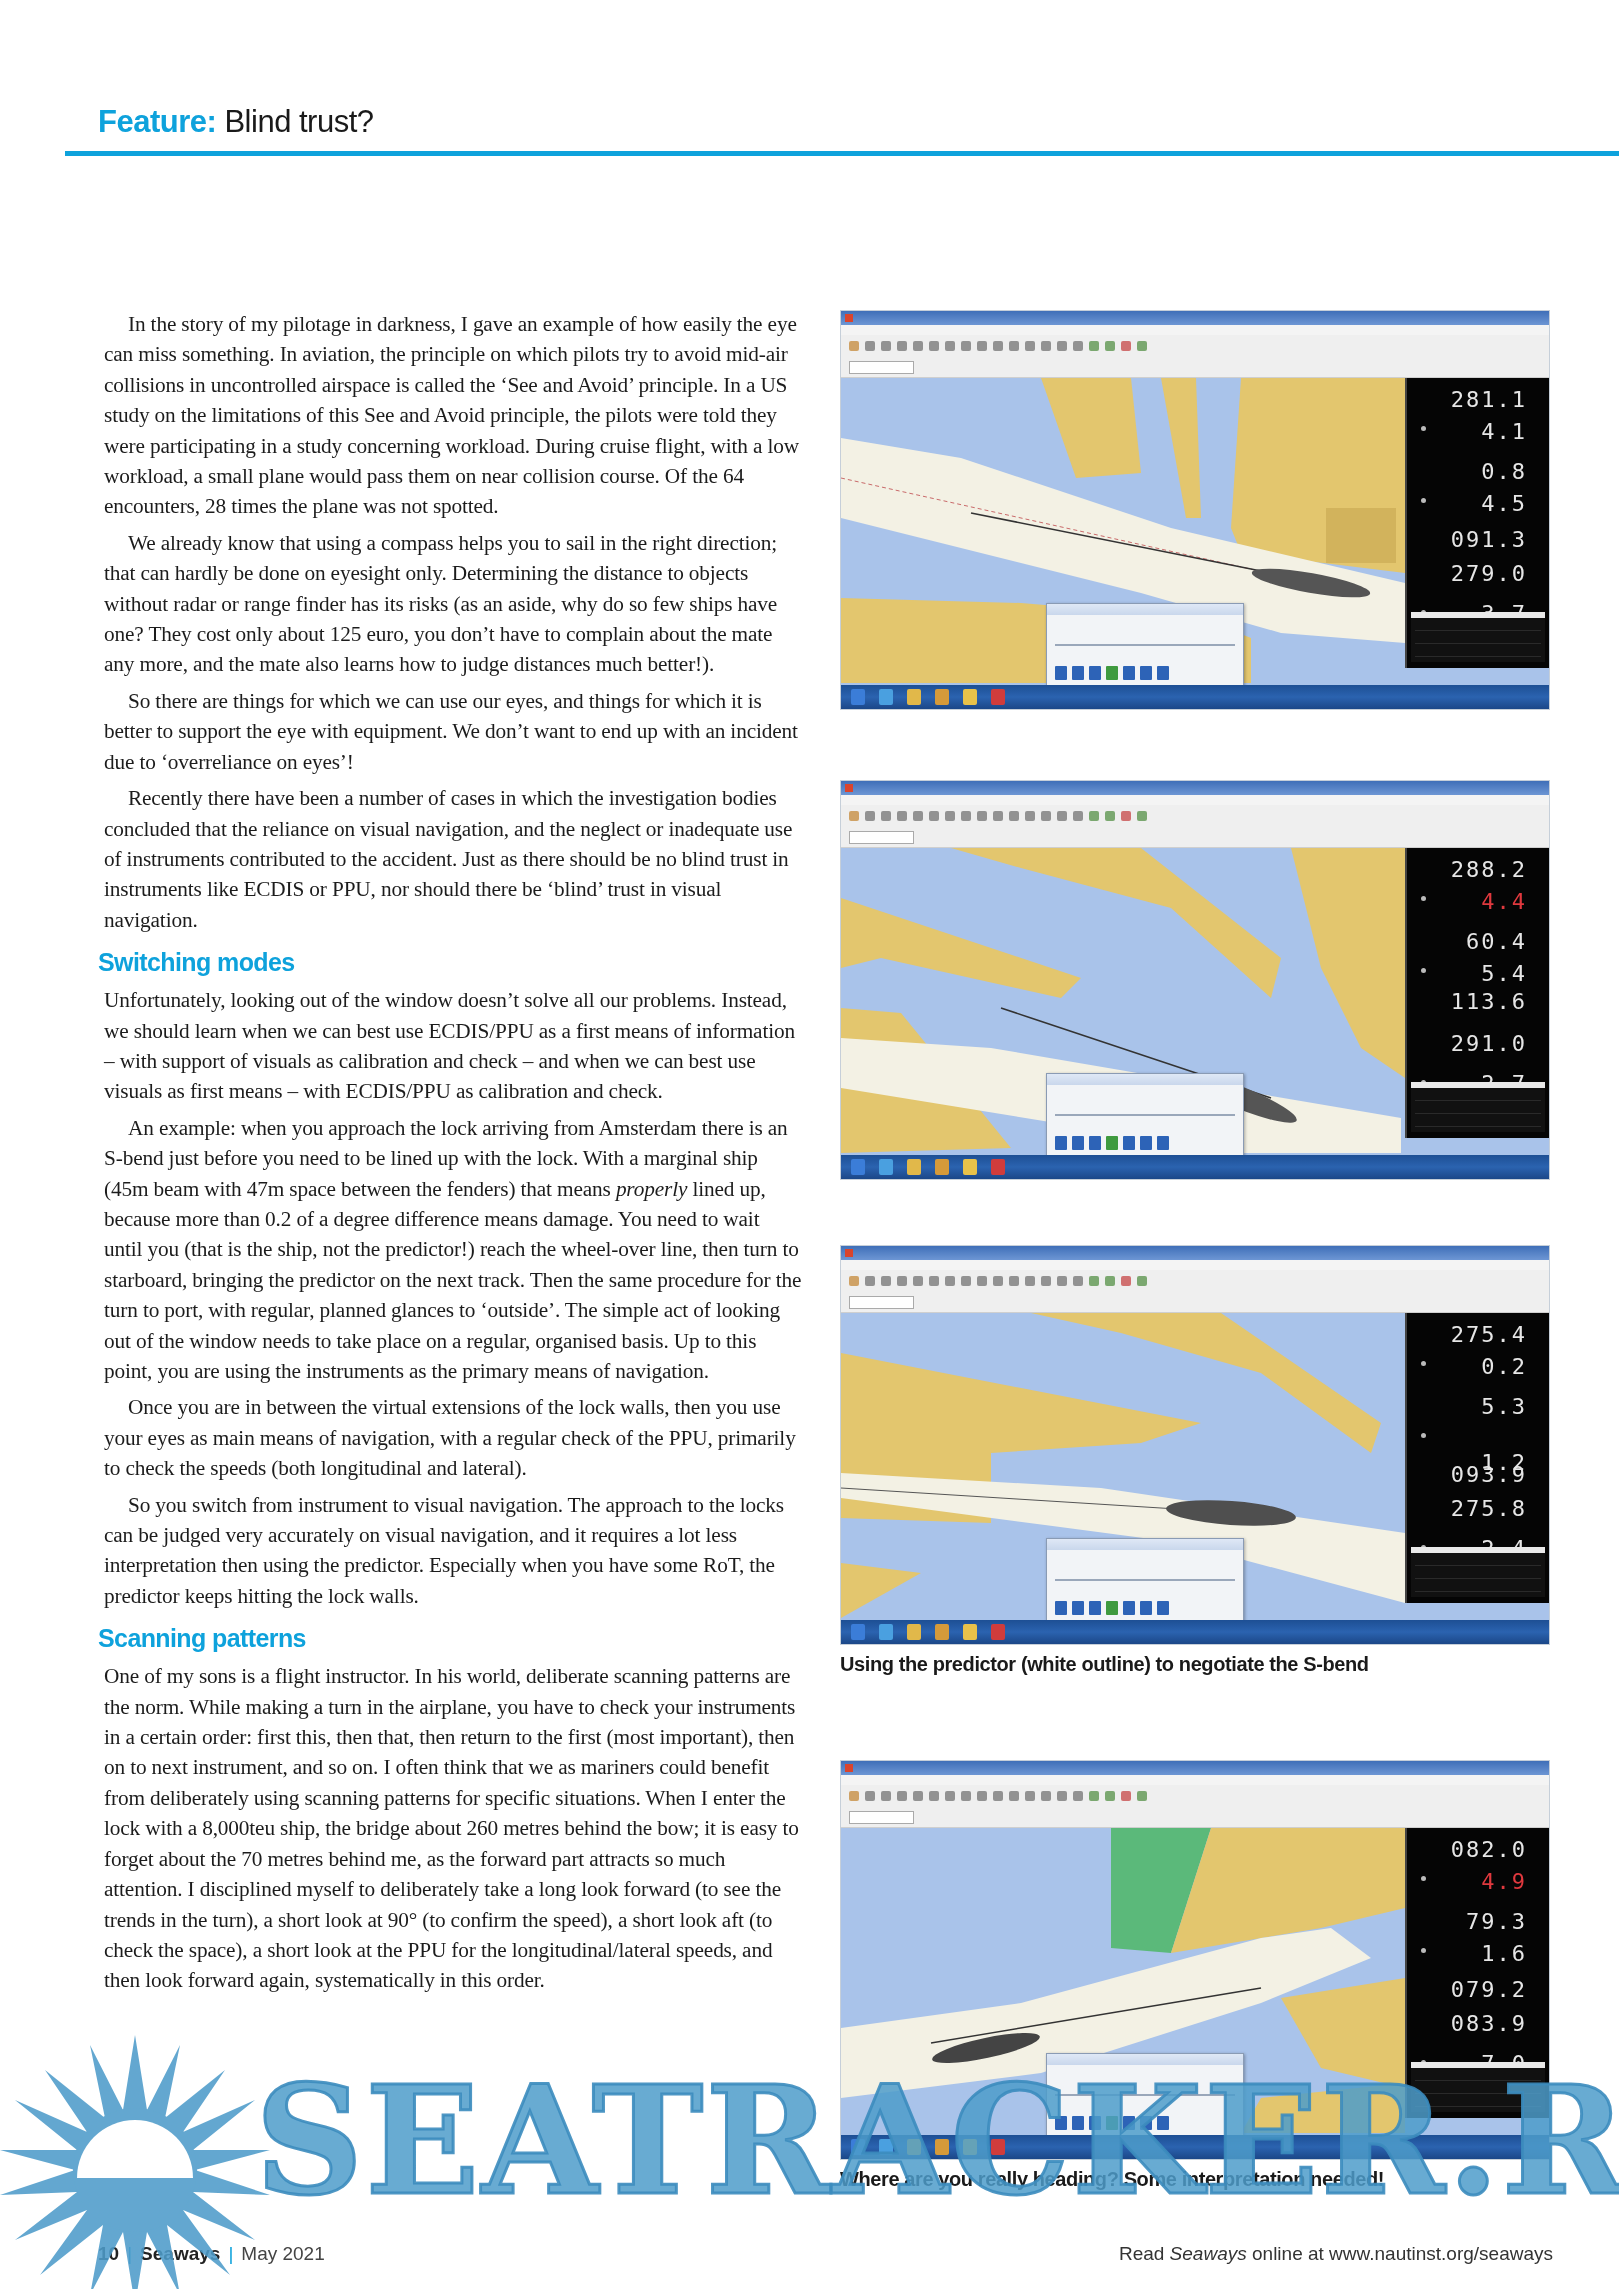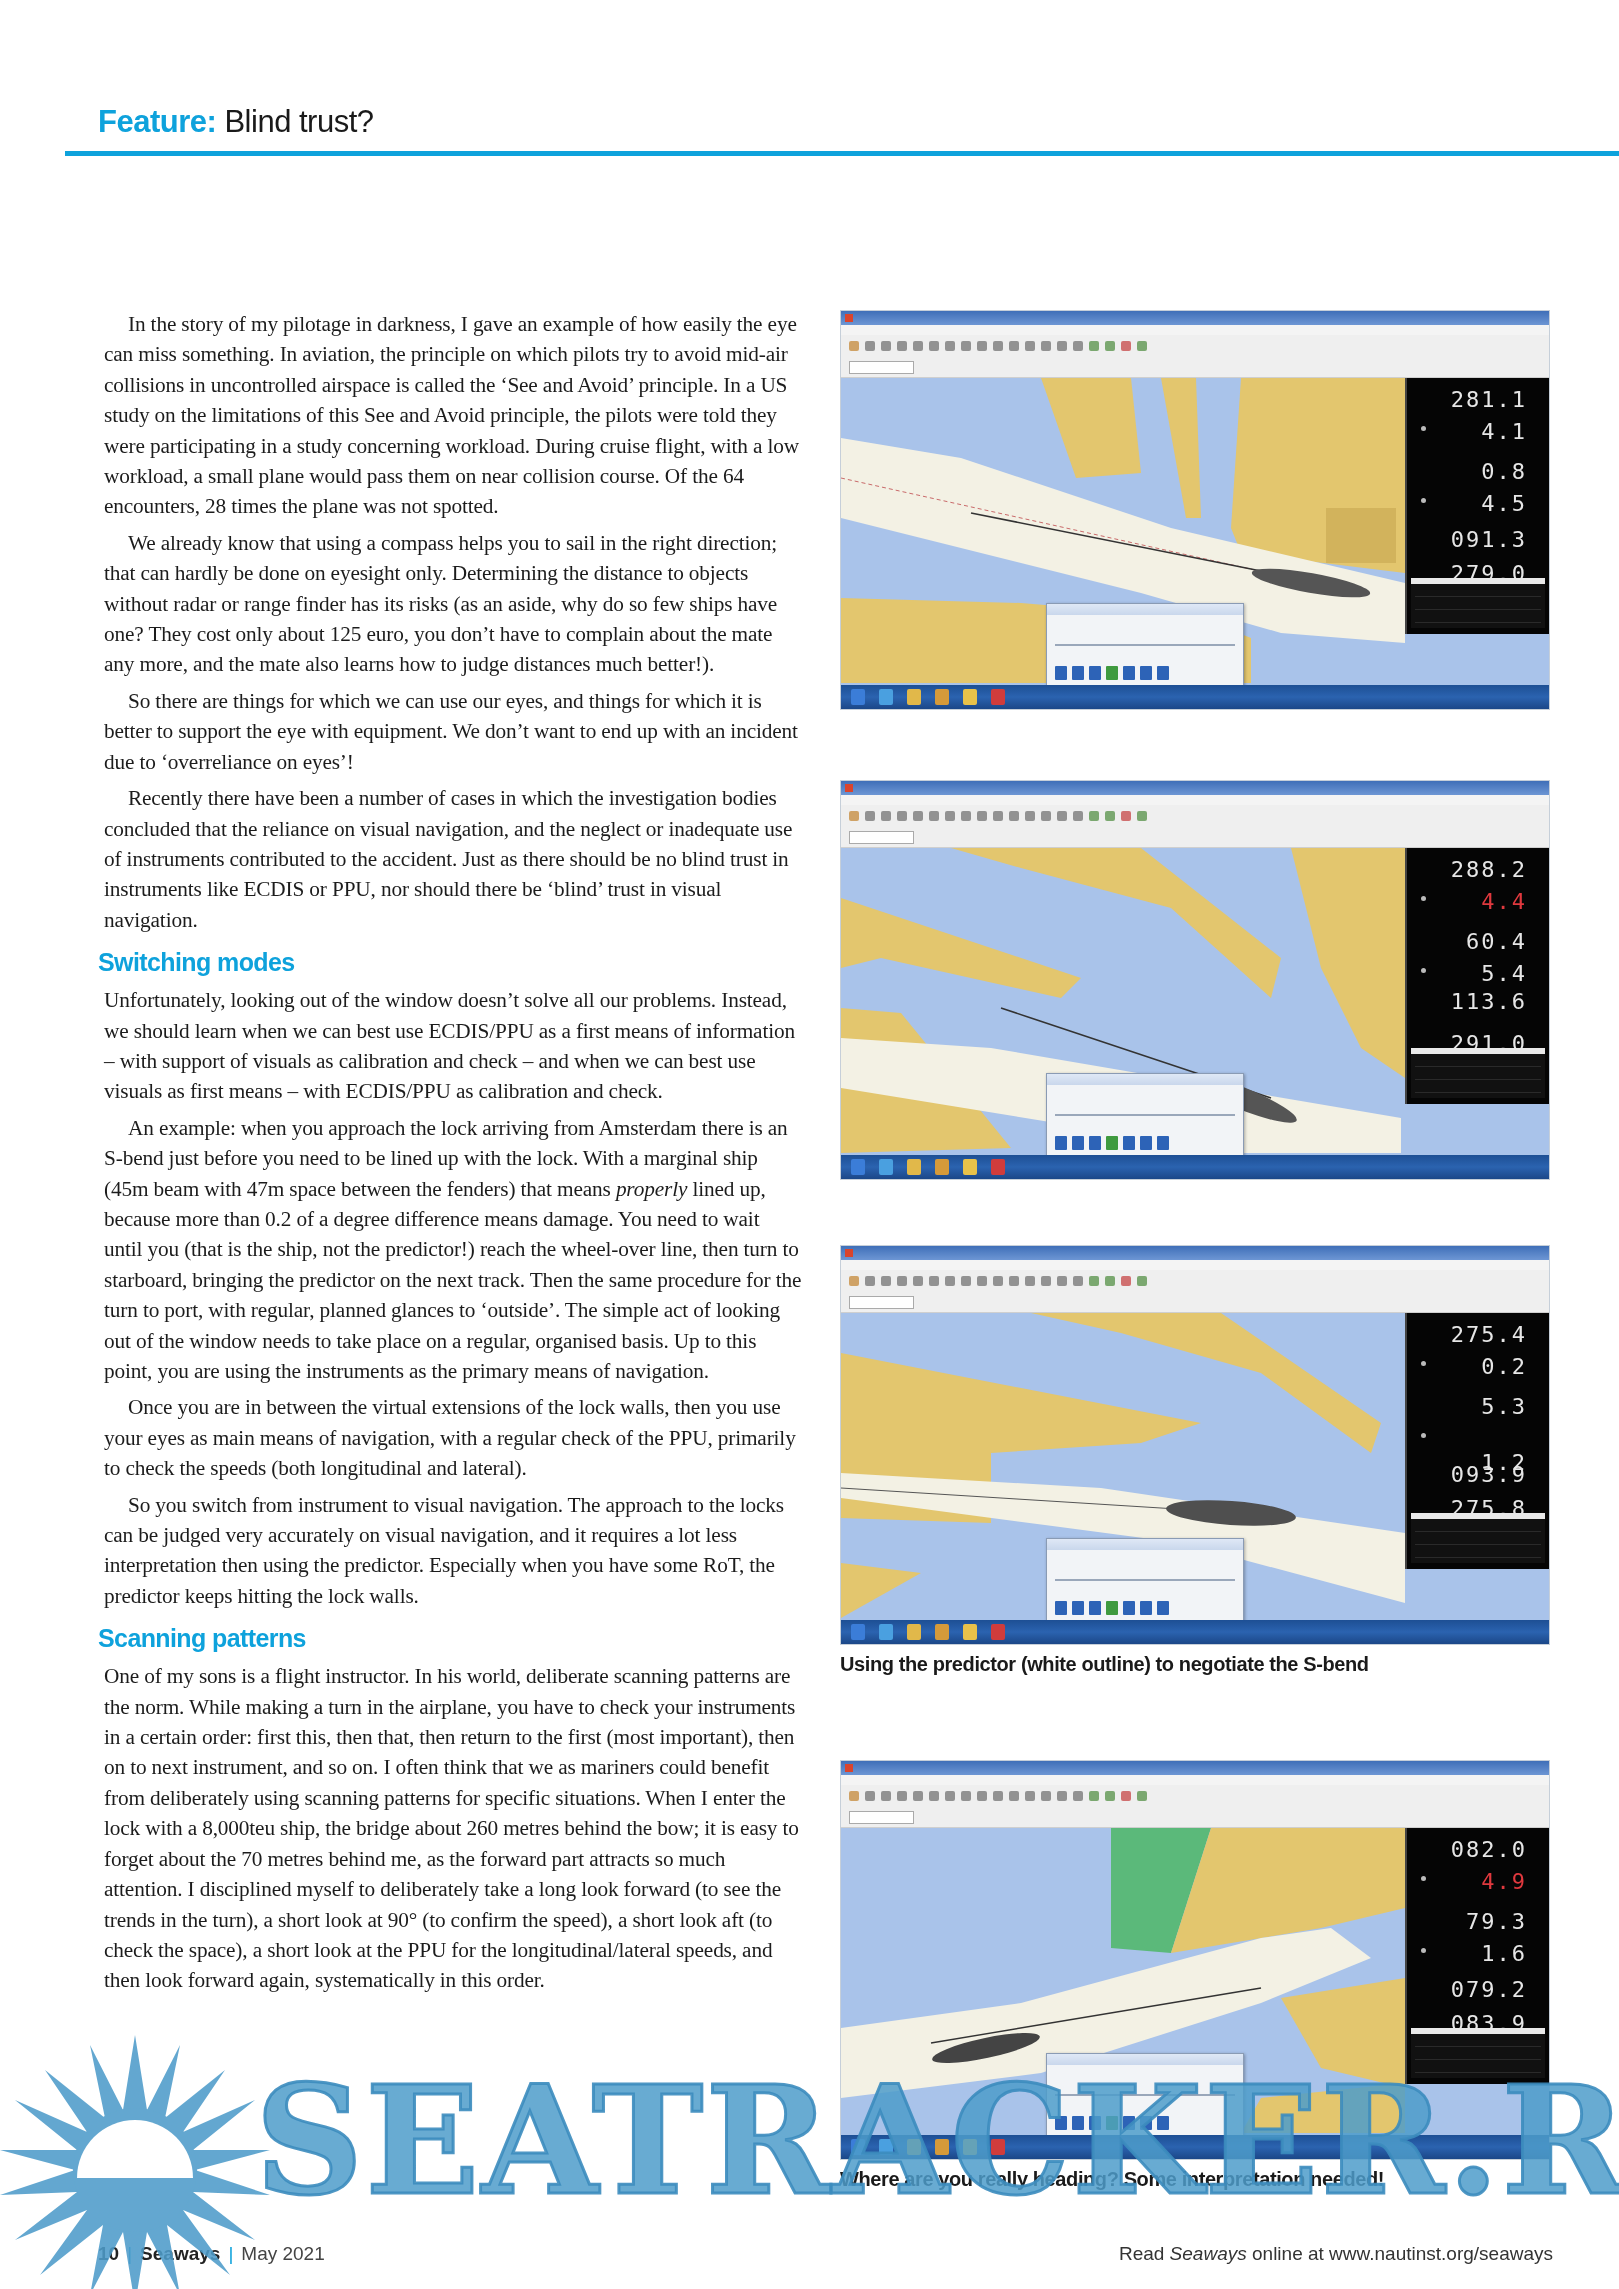--- a/index.html
+++ b/index.html
@@ -22,21 +22,21 @@
   .shot .menubar { position: absolute; left: 0; right: 0; top: 14px; height: 10px; background: #f4f4f4; font: 7px "Liberation Sans", sans-serif; color: #777; padding-left: 6px; line-height: 10px; }
   .shot .toolbar { position: absolute; left: 0; right: 0; top: 24px; height: 42px; background: #efefef; border-bottom: 1px solid #cfcfcf; }
   .shot .toolbar .tb-row { position: absolute; left: 8px; top: 6px; display: flex; gap: 6px; }
   .shot .toolbar .tb-btn { width: 10px; height: 10px; border-radius: 2px; background: #6b6b6b; opacity: 0.7; }
   .shot .toolbar .tb-btn.c1 { background: #c2812c; }
   .shot .toolbar .tb-btn.c2 { background: #4a8a3a; }
   .shot .toolbar .tb-btn.c3 { background: #c33a3a; }
   .shot .toolbar .scale-box { position: absolute; left: 8px; top: 26px; width: 60px; height: 11px; background: #fff; border: 1px solid #aaa; font: 7px "Liberation Sans", sans-serif; color: #555; line-height: 11px; padding-left: 3px; }
   .shot .map { position: absolute; left: 0; top: 67px; width: 564px; height: 305px; background: #a9c3ea; overflow: hidden; }
   .shot .map svg { position: absolute; left: 0; top: 0; }
-  .shot .panel { position: absolute; left: 564px; top: 67px; width: 142px; height: 256px; background: #050505; border-left: 2px solid #444; }
+  .shot .panel { position: absolute; left: 564px; top: 67px; width: 142px; height: 290px; background: #050505; border-left: 2px solid #444; }
   .shot .panel .val { position: absolute; right: 22px; font-family: "DejaVu Sans Mono", monospace; font-size: 22px; color: #e6e6e6; letter-spacing: 2px; line-height: 24px; }
   .shot .panel .val.red { color: #e0393e; }
   .shot .panel .dot { position: absolute; left: 14px; width: 5px; height: 5px; border-radius: 50%; background: #bbb; }
   .shot .panel .table { position: absolute; left: 4px; right: 4px; bottom: 6px; height: 44px; background: #111; border-top: 6px solid #e9e9e9; }
   .shot .panel .table .tr { height: 10px; border-bottom: 1px solid #2a2a2a; margin: 2px 4px; }
   .shot .playback { position: absolute; left: 205px; top: 292px; width: 196px; height: 88px; background: #f2f4f7; border: 1px solid #8a9bb4; box-shadow: 1px 1px 3px rgba(0,0,0,0.3); }
   .shot .playback .pb-title { height: 11px; background: linear-gradient(#dfe8f6, #c9d7ec); font: 6px "Liberation Sans", sans-serif; color: #333; padding-left: 4px; line-height: 11px; }
   .shot .playback .pb-row { display: flex; gap: 5px; position: absolute; left: 8px; bottom: 12px; }
   .shot .playback .pb-btn { width: 12px; height: 14px; background: #2d63b7; border-radius: 1px; }
   .shot .playback .pb-btn.g { background: #3f9a3f; }

